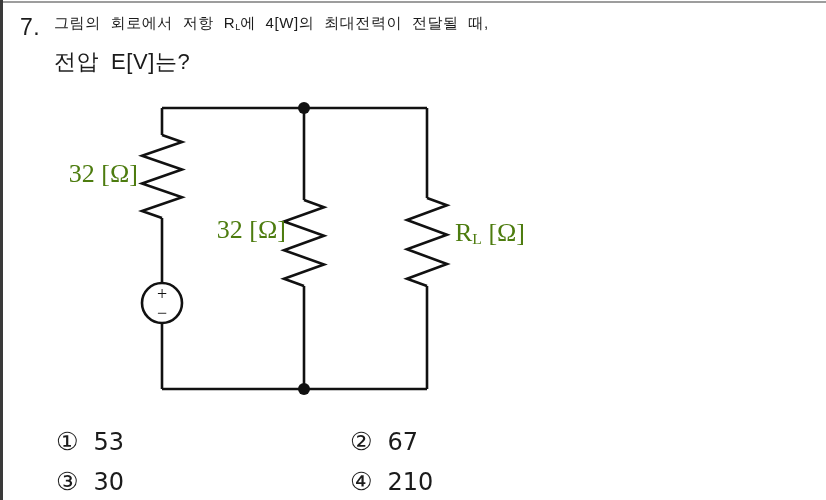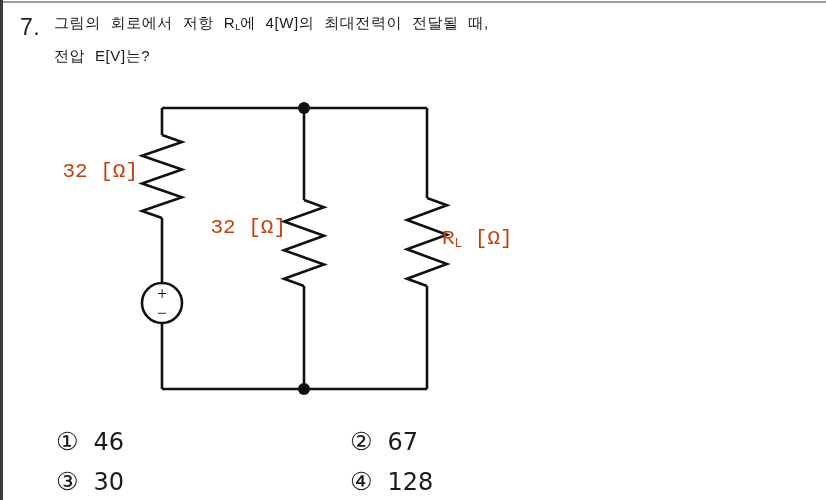--- a/index.html
+++ b/index.html
@@ -28,43 +28,43 @@
     position: absolute;
     left: 54px; top: 14px;
     font-size: 15px;
     letter-spacing: 0.6px;
     word-spacing: 5px;
     white-space: nowrap;
   }
   .q-line2 {
     position: absolute;
     left: 54px; top: 47px;
-    font-size: 15px;
+    font-size: 22px;
     letter-spacing: 0.6px;
     word-spacing: 5px;
     white-space: nowrap;
   }
   .q-line1 sub, .cir-label sub {
     font-size: 0.6em;
     vertical-align: -0.2em;
     letter-spacing: 0;
   }
   
   .cir-label {
     position: absolute;
-    font-family: Liberation Mono, monospace;
-    font-size: 21px;
-    color: #c2410c;
+    font-family: Liberation Serif, serif;
+    font-size: 26px;
+    color: #4d7c0f;
     white-space: nowrap;
     line-height: 1.1;
   }
   .lbl-right { text-align: right; width: 82px; }
   .lbl-series   { left: 56px;  top: 160px; }
   .lbl-shunt    { left: 204px; top: 216px; }
-  .lbl-load     { left: 442px; top: 219px; margin-top: 8px; }
+  .lbl-load     { left: 455px; top: 219px; }
   .lbl-source   { left: 56px;  top: 287px; }
   
   .choice {
     position: absolute;
     display: flex;
     align-items: baseline;
     gap: 15px;
     font-size: 24px;
     font-family: "DejaVu Sans", "Liberation Sans", sans-serif;
     color: #1b1b1b;
@@ -115,28 +115,28 @@
   <span class="q-number">7.</span>
   <div class="q-line1"><span>그림의 회로에서 저항 R</span><sub>L</sub><span>에 4[W]의 최대전력이 전달될 때,</span></div>
   <div class="q-line2">전압 E[V]는?</div>
 
   <div class="cir-label lbl-right lbl-series">32 [Ω]</div>
   <div class="cir-label lbl-right lbl-shunt">32 [Ω]</div>
   <div class="cir-label lbl-load"><span>R</span><sub>L</sub><span> [Ω]</span></div>
 
   <div class="choice c1">
     <span class="marker">①</span>
-    <span class="value">46</span>
+    <span class="value">53</span>
   </div>
   <div class="choice c2">
     <span class="marker">②</span>
     <span class="value">67</span>
   </div>
   <div class="choice c3">
     <span class="marker">③</span>
     <span class="value">30</span>
   </div>
   <div class="choice c4">
     <span class="marker">④</span>
-    <span class="value">128</span>
+    <span class="value">210</span>
   </div>
 
 </div>
 
 </body></html>

